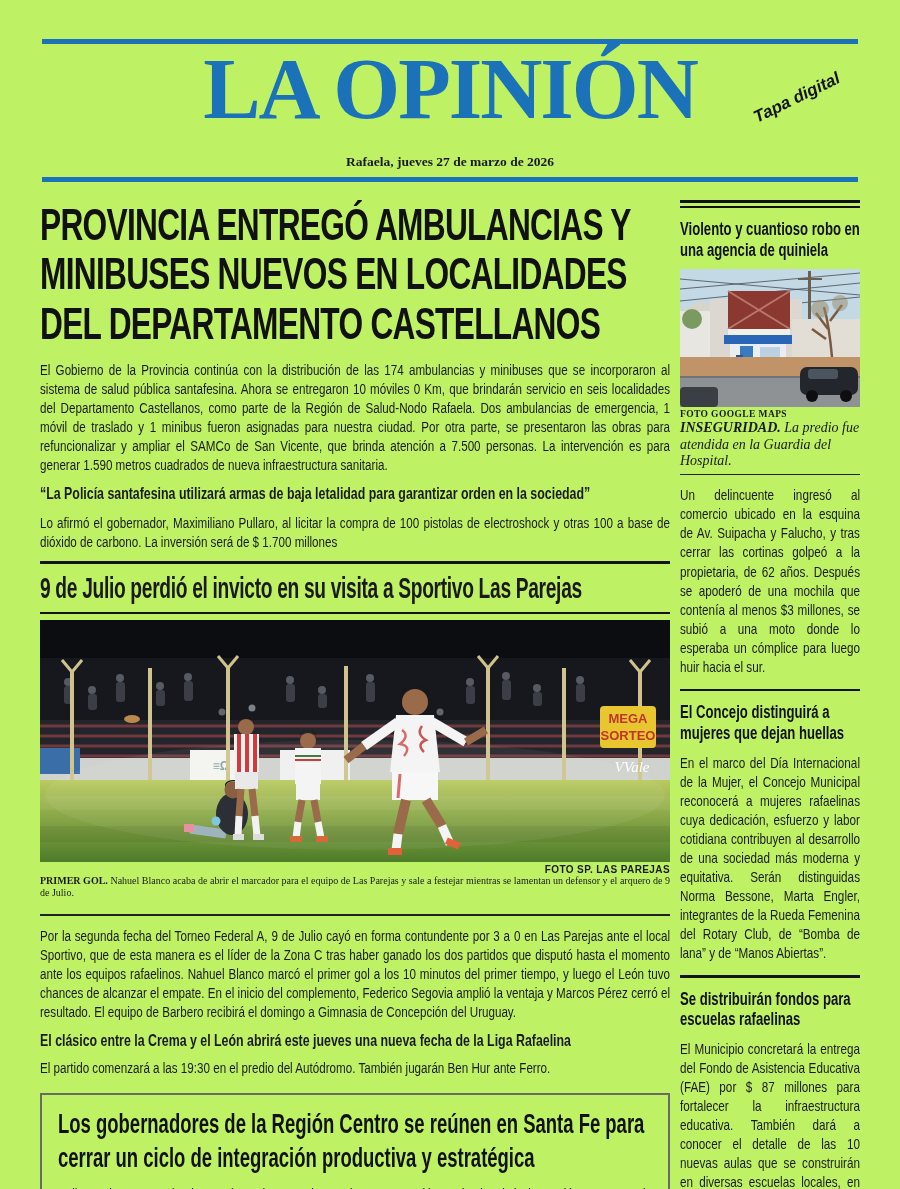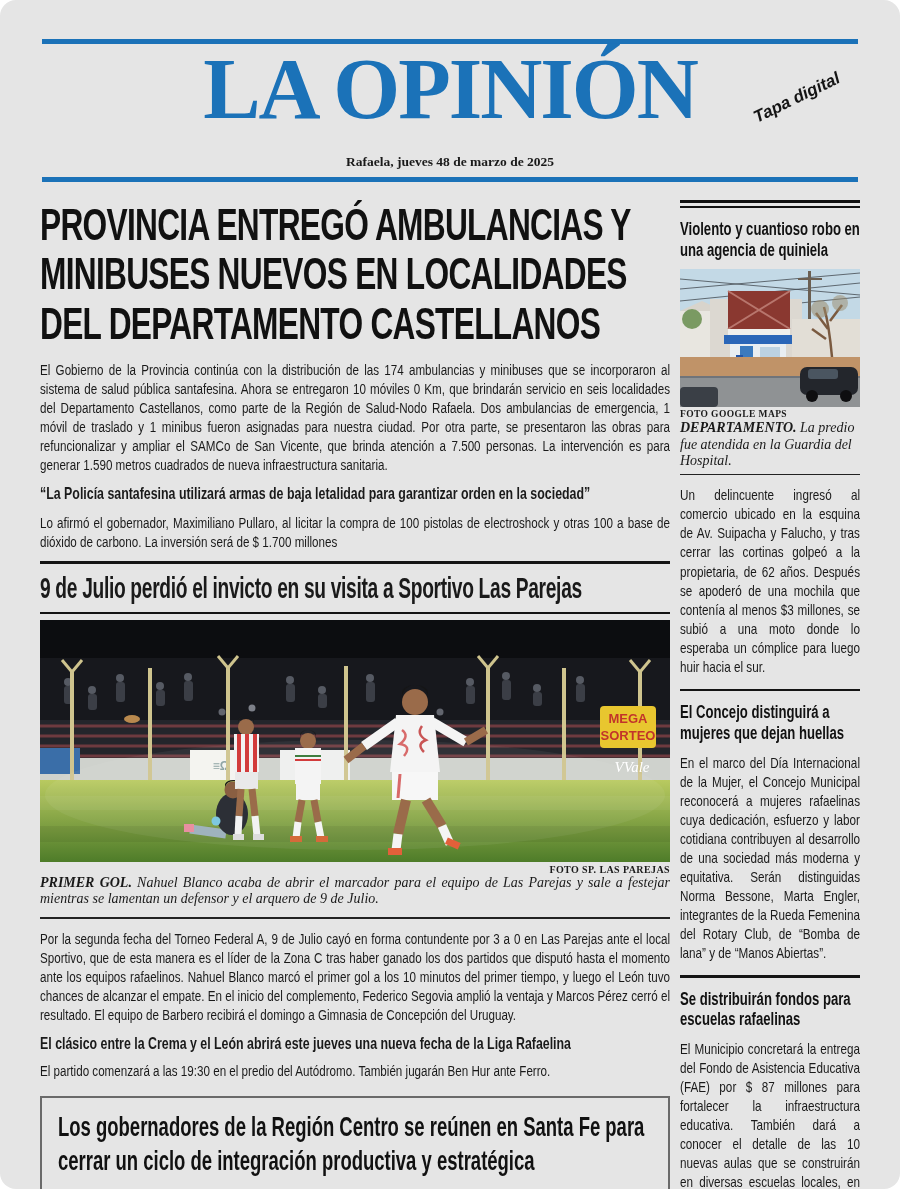--- a/index.html
+++ b/index.html
@@ -1,19 +1,19 @@
 <!DOCTYPE html>
 <html lang="es" style="--brand: #1b72b8; --ink: #1a1a1a;"><head>
 <meta charset="utf-8">
 <style>
   :root { --brand:#1b72b8; --ink:#1a1a1a; }
   html,body { margin:0; padding:0; background:#ffffff; }
   .page {
-    width:900px; height:1189px; margin:0; background:#e5e5e5; overflow:hidden;
-    font-family:"Liberation Sans", sans-serif; color:var(--ink); position:relative;border-radius:16px;
+    width:900px; height:1189px; margin:0; background:#bef264; overflow:hidden;
+    font-family:"Liberation Sans", sans-serif; color:var(--ink); position:relative;
   }
   
   .masthead { padding:0 42px; }
   .rule-blue { height:5px; background:var(--brand); }
   .rule-blue.top { margin-top:39px; }
   .logo-row { position:relative; text-align:center; height:104px; }
   .logo {
     font-family:"Liberation Serif", serif; font-weight:bold; color:var(--brand);
     font-size:86px; line-height:1.05; margin:0; letter-spacing:-2px; white-space:nowrap;
   }
@@ -44,26 +44,26 @@
     font-size:15.5px; line-height:1.23; margin:0 0 10px; text-align:justify;
     hyphens:auto; -webkit-hyphens:auto;
   }
   .quote { font-weight:bold; font-size:16.5px; margin:4px 0 10px; white-space:nowrap; }
   .subhead { font-weight:bold; font-size:16.5px; margin:4px 0 8px; white-space:nowrap; }
   .rule-black { height:2.5px; background:#141414; margin:4px 0; }
   .headline-sports { font-size:30px; font-weight:bold; letter-spacing:-.5px; margin:7px 0; white-space:nowrap; }
   figure { margin:6px 0 0; }
   .photo-main { width:630px; height:242px; display:block; }
   .credit {
-    font-family:Liberation Serif, serif; font-weight:bold; font-size:10px;
+    font-family:Liberation Sans, sans-serif; font-weight:bold; font-size:10px;
     text-align:right; letter-spacing:.4px; margin:2px 0 0;
   }
   .caption {
-    font-family:"Liberation Serif", serif; font-style:italic; font-size:14px;
-    line-height:1.15; margin:0 0 10px; text-align:justify;
+    font-family:"Liberation Serif", serif; font-size:10px;
+    line-height:1.15; margin:0 0 16px; text-align:justify;
   }
   .caption .cap-lead { font-weight:bold; }
   .rule-thin { height:1.5px; background:#222; margin:3px 0 10px; }
   .box { border:2px solid #6a6a6a; padding:8px 16px 10px; margin-top:16px; }
   .headline-box { font-size:28px; font-weight:bold; line-height:1.2; margin:4px 0 10px; color:#111; }
   .box .body { margin-bottom:4px; }
   
   .rule-double { border-top:3px solid #111; border-bottom:2px solid #111; height:3px; }
   .s-head { font-size:17.5px; font-weight:bold; line-height:1.18; margin:11px 0 9px; color:#111; }
   .s-body { font-size:15px; line-height:1.27; text-align:justify; margin:9px 0 13px; hyphens:auto; -webkit-hyphens:auto; }
@@ -84,21 +84,21 @@
 <body>
 
 <div class="page">
 
   <header class="masthead">
     <div class="rule-blue top"></div>
     <div class="logo-row">
       <h1 class="logo">LA OPINIÓN</h1>
       <div class="tapa">Tapa digital</div>
     </div>
-    <div class="dateline">Rafaela, jueves 48 de marzo de 2025</div>
+    <div class="dateline">Rafaela, jueves 27 de marzo de 2026</div>
     <div class="rule-blue"></div>
   </header>
 
   <div class="content">
 
     <main class="main-col">
 
       <article>
         <h2 class="headline-xl cx72">PROVINCIA ENTREGÓ AMBULANCIAS Y MINIBUSES NUEVOS EN LOCALIDADES DEL DEPARTAMENTO CASTELLANOS</h2>
         <p class="body cx75">El Gobierno de la Provincia continúa con la distribución de las 174 ambulancias y minibuses que se incorporaron al sistema de salud pública santafesina. Ahora se entregaron 10 móviles 0 Km, que brindarán servicio en seis localidades del Departamento Castellanos, como parte de la Región de Salud-Nodo Rafaela. Dos ambulancias de emergencia, 1 móvil de traslado y 1 minibus fueron asignadas para nuestra ciudad. Por otra parte, se presentaron las obras para refuncionalizar y ampliar el SAMCo de San Vicente, que brinda atención a 7.500 personas. La intervención es para generar 1.590 metros cuadrados de nueva infraestructura sanitaria.</p>
@@ -343,21 +343,21 @@
             <g>
               <rect x="120" y="98" width="58" height="28" rx="7" fill="#23262c"></rect>
               <rect x="128" y="100" width="30" height="10" rx="3" fill="#4a5560"></rect>
               <circle cx="132" cy="127" r="6" fill="#0e0e10"></circle>
                 <circle cx="166" cy="127" r="6" fill="#0e0e10"></circle>
             </g>
             <rect x="0" y="118" width="38" height="20" rx="4" fill="#3a3f46"></rect>
           </svg>
           <div class="s-credit">FOTO GOOGLE MAPS</div>
           <figcaption class="s-caption">
-            <span class="cap-lead">DEPARTAMENTO.</span>
+            <span class="cap-lead">INSEGURIDAD.</span>
             <span>La predio fue atendida en la Guardia del Hospital.</span>
           </figcaption>
           <div class="s-caption-rule"></div>
         </figure>
         <p class="s-body cx78">Un delincuente ingresó al comercio ubicado en la esquina de Av. Suipacha y Falucho, y tras cerrar las cortinas golpeó a la propietaria, de 62 años. Después se apoderó de una mochila que contenía al menos $3 millones, se subió a una moto donde lo esperaba un cómplice para luego huir hacia el sur.</p>
       </section>
 
       <div class="s-rule"></div>
 
       <section>

